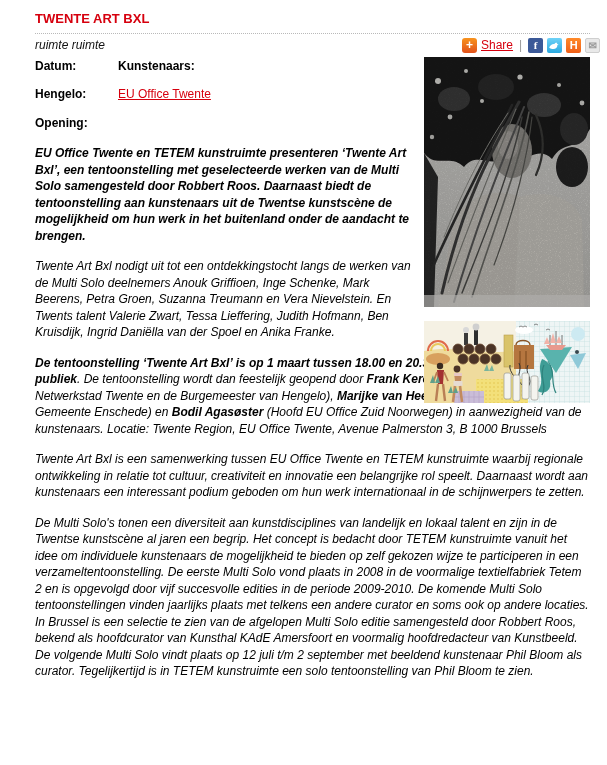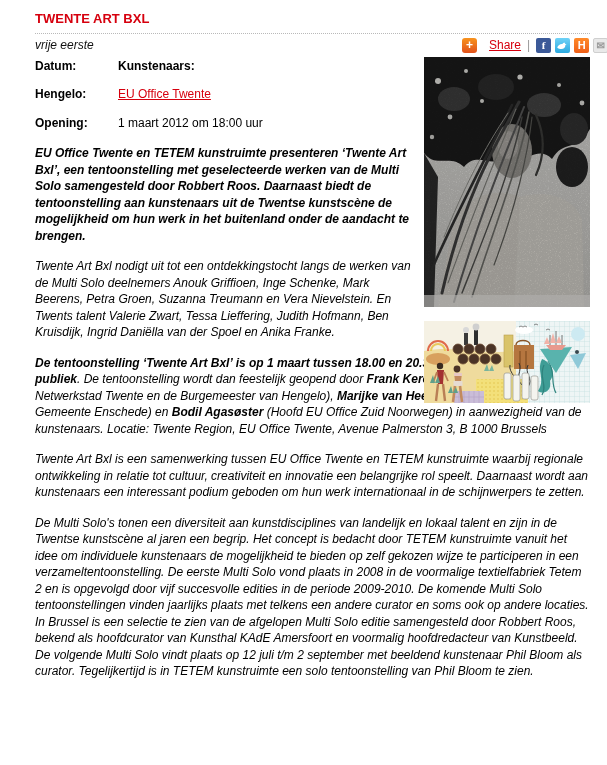--- a/index.html
+++ b/index.html
@@ -13,21 +13,21 @@
   .meta{display:grid;grid-template-columns:83px 1fr;row-gap:12px;margin:2px 0 14px 0;}
   .meta .lbl{font-weight:bold;}
   a.redlink{color:#d6000e;text-decoration:underline;cursor:pointer;text-align:right;}
   p{margin:0 0 14px 0;font-style:italic;}
   p.bold{font-weight:bold;}
   .b{font-weight:bold;}
   
   .share{position:absolute;top:37px;left:462px;display:flex;align-items:center;gap:4px;height:16px;}
   .share .plus{width:15px;height:15px;border-radius:3px;background:linear-gradient(#f7931e,#e1511a);color:#fff;
     font-weight:bold;font-size:12px;line-height:15px;text-align:center;cursor:pointer;}
-  .share a.sharelink{font-size:12px;color:#d6000e;text-decoration:underline;cursor:pointer;margin-left:8px;}
+  .share a.sharelink{font-size:12px;color:#d6000e;text-decoration:underline;cursor:pointer;}
   .share .sep{color:#999;margin:0 2px;}
   .sicon{width:15px;height:15px;border-radius:2px;display:inline-block;text-align:center;color:#fff;
     font-weight:bold;font-size:11px;line-height:15px;cursor:pointer;}
   .fb{background:#3b5998;font-family:"Liberation Serif",serif;}
   .tw{background:linear-gradient(#6fd2f7,#2aa9e0);}
   .hy{background:linear-gradient(#ff8a2a,#ef5f17);}
   .ml{background:#e9e9e9;border:1px solid #cfcfcf;box-sizing:border-box;color:#9a9a9a;line-height:13px;font-size:10px;}
   
   .art1{position:absolute;left:424px;top:57px;width:166px;height:250px;}
   .art2{position:absolute;left:424px;top:321px;width:166px;height:82px;}
@@ -189,30 +189,29 @@
 
       <path d="M6,62 l3,-8 l2,8 l3,-7 l2,7 Z" fill="#5fa08a"></path>
       <path d="M24,72 l3,-7 l2,7 l3,-6 l2,6 Z" fill="#5fa08a"></path>
       <path d="M60,50 l3,-7 l2,7 l3,-6 l2,6 Z" fill="#79b49c"></path>
     </svg>
   </div>
 
   <div class="content">
     <h1 class="title">TWENTE ART BXL</h1>
     <div class="rule"></div>
-    <div class="subtitle">vrije eerste</div>
+    <div class="subtitle">ruimte ruimte</div>
 
     <div class="narrow">
       <div class="meta">
         <div class="lbl">Datum:</div>
         <div class="lbl">Kunstenaars:</div>
         <div class="lbl">Hengelo:</div>
         <div class="val"><a class="redlink">EU Office Twente</a></div>
         <div class="lbl">Opening:</div>
-        <div class="val">1 maart 2012 om 18:00 uur</div>
       </div>
 
       <p class="bold">EU Office Twente en TETEM kunstruimte presenteren ‘Twente Art Bxl’, een tentoonstelling met geselecteerde werken van de Multi Solo samengesteld door Robbert Roos. Daarnaast biedt de tentoonstelling aan kunstenaars uit de Twentse kunstscène de mogelijkheid om hun werk in het buitenland onder de aandacht te brengen.</p>
       <p>Twente Art Bxl nodigt uit tot een ontdekkingstocht langs de werken van de Multi Solo deelnemers Anouk Griffioen, Inge Schenke, Mark Beerens, Petra Groen, Suzanna Treumann en Vera Nievelstein. En Twents talent Valerie Zwart, Tessa Lieffering, Judith Hofmann, Ben Kruisdijk, Ingrid Daniëlla van der Spoel en Anika Franke.</p>
     </div>
 
     <p><span class="b">De tentoonstelling ‘Twente Art Bxl’ is op 1 maart tussen 18.00 en 20.30 uur toegankelijk voor het publiek</span><span>. De tentoonstelling wordt dan feestelijk geopend door </span><span class="b">Frank Kerckhaert</span><span> (voorzitter Netwerkstad Twente en de Burgemeester van Hengelo), </span><span class="b">Marijke van Hees</span><span> (Wethouder cultuur Gemeente Enschede) en </span><span class="b">Bodil Agasøster</span><span> (Hoofd EU Office Zuid Noorwegen) in aanwezigheid van de kunstenaars. Locatie: Twente Region, EU Office Twente, Avenue Palmerston 3, B 1000 Brussels</span></p>
 
     <p>Twente Art Bxl is een samenwerking tussen EU Office Twente en TETEM kunstruimte waarbij regionale ontwikkeling in relatie tot cultuur, creativiteit en innovatie een belangrijke rol speelt. Daarnaast wordt aan kunstenaars een interessant podium geboden om hun werk internationaal in de schijnwerpers te zetten.</p>
     <p>De Multi Solo's tonen een diversiteit aan kunstdisciplines van landelijk en lokaal talent en zijn in de Twentse kunstscène al jaren een begrip. Het concept is bedacht door TETEM kunstruimte vanuit het idee om individuele kunstenaars de mogelijkheid te bieden op zelf gekozen wijze te participeren in een verzameltentoonstelling. De eerste Multi Solo vond plaats in 2008 in de voormalige textielfabriek Tetem 2 en is opgevolgd door vijf succesvolle edities in de periode 2009-2010. De komende Multi Solo tentoonstellingen vinden jaarlijks plaats met telkens een andere curator en soms ook op andere locaties. In Brussel is een selectie te zien van de afgelopen Multi Solo editie samengesteld door Robbert Roos, bekend als hoofdcurator van Kunsthal KAdE Amersfoort en voormalig hoofdredacteur van Kunstbeeld. De volgende Multi Solo vindt plaats op 12 juli t/m 2 september met beeldend kunstenaar Phil Bloom als curator. Tegelijkertijd is in TETEM kunstruimte een solo tentoonstelling van Phil Bloom te zien.</p>

